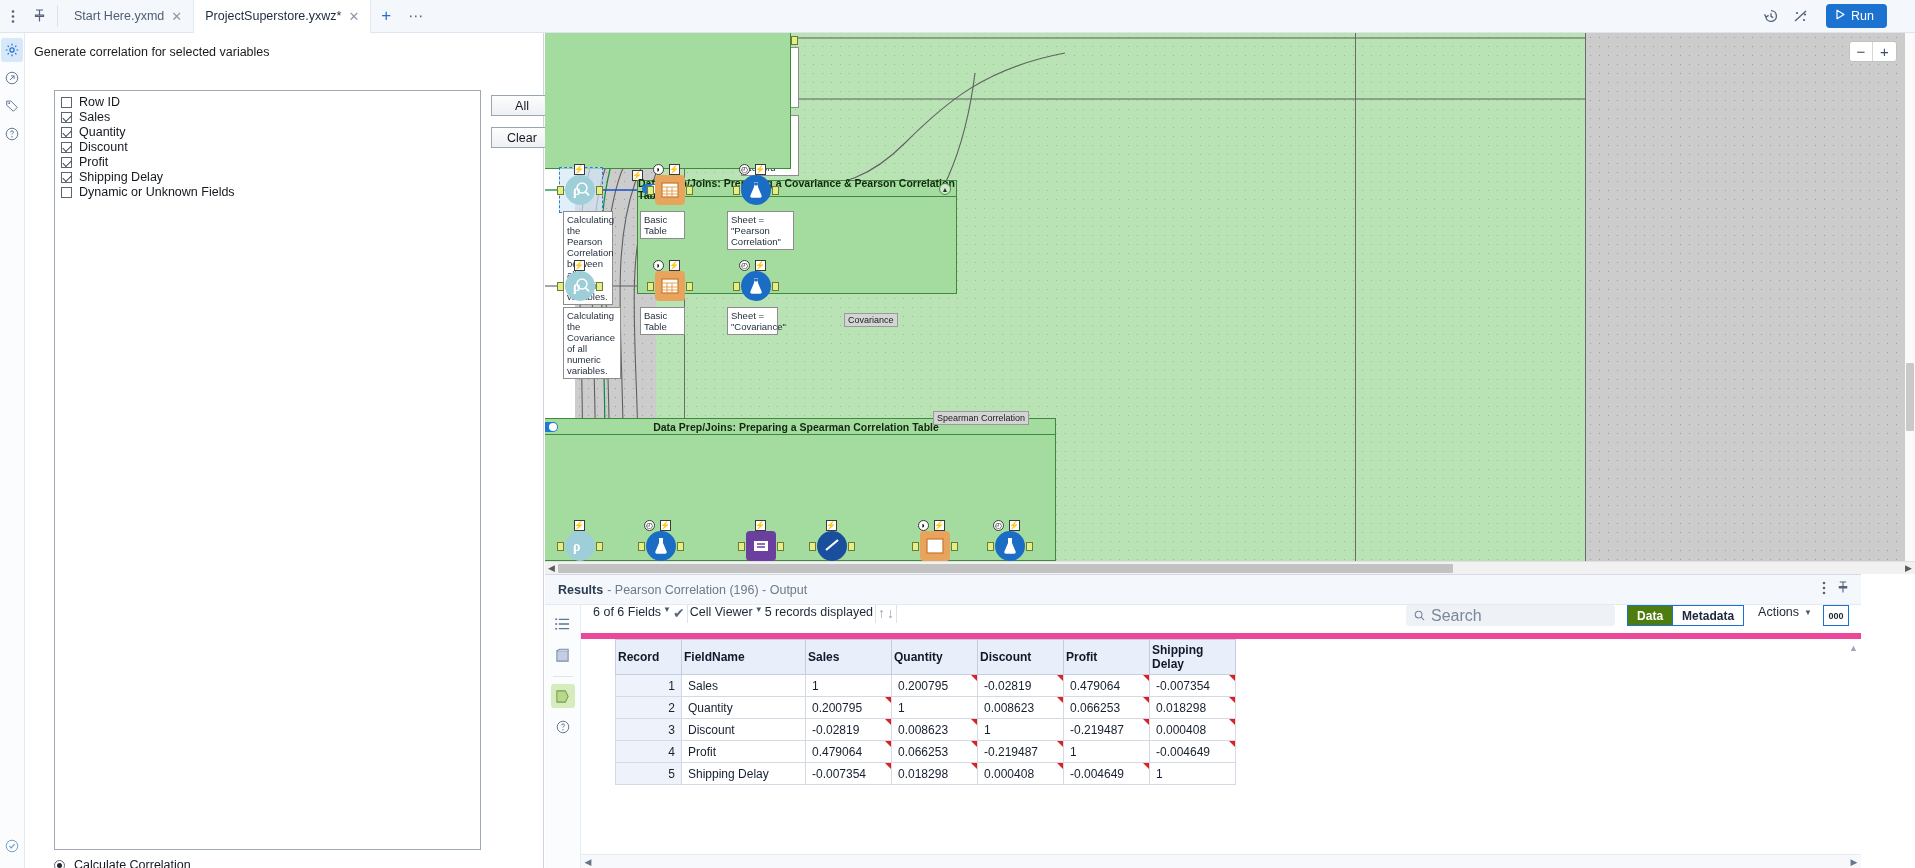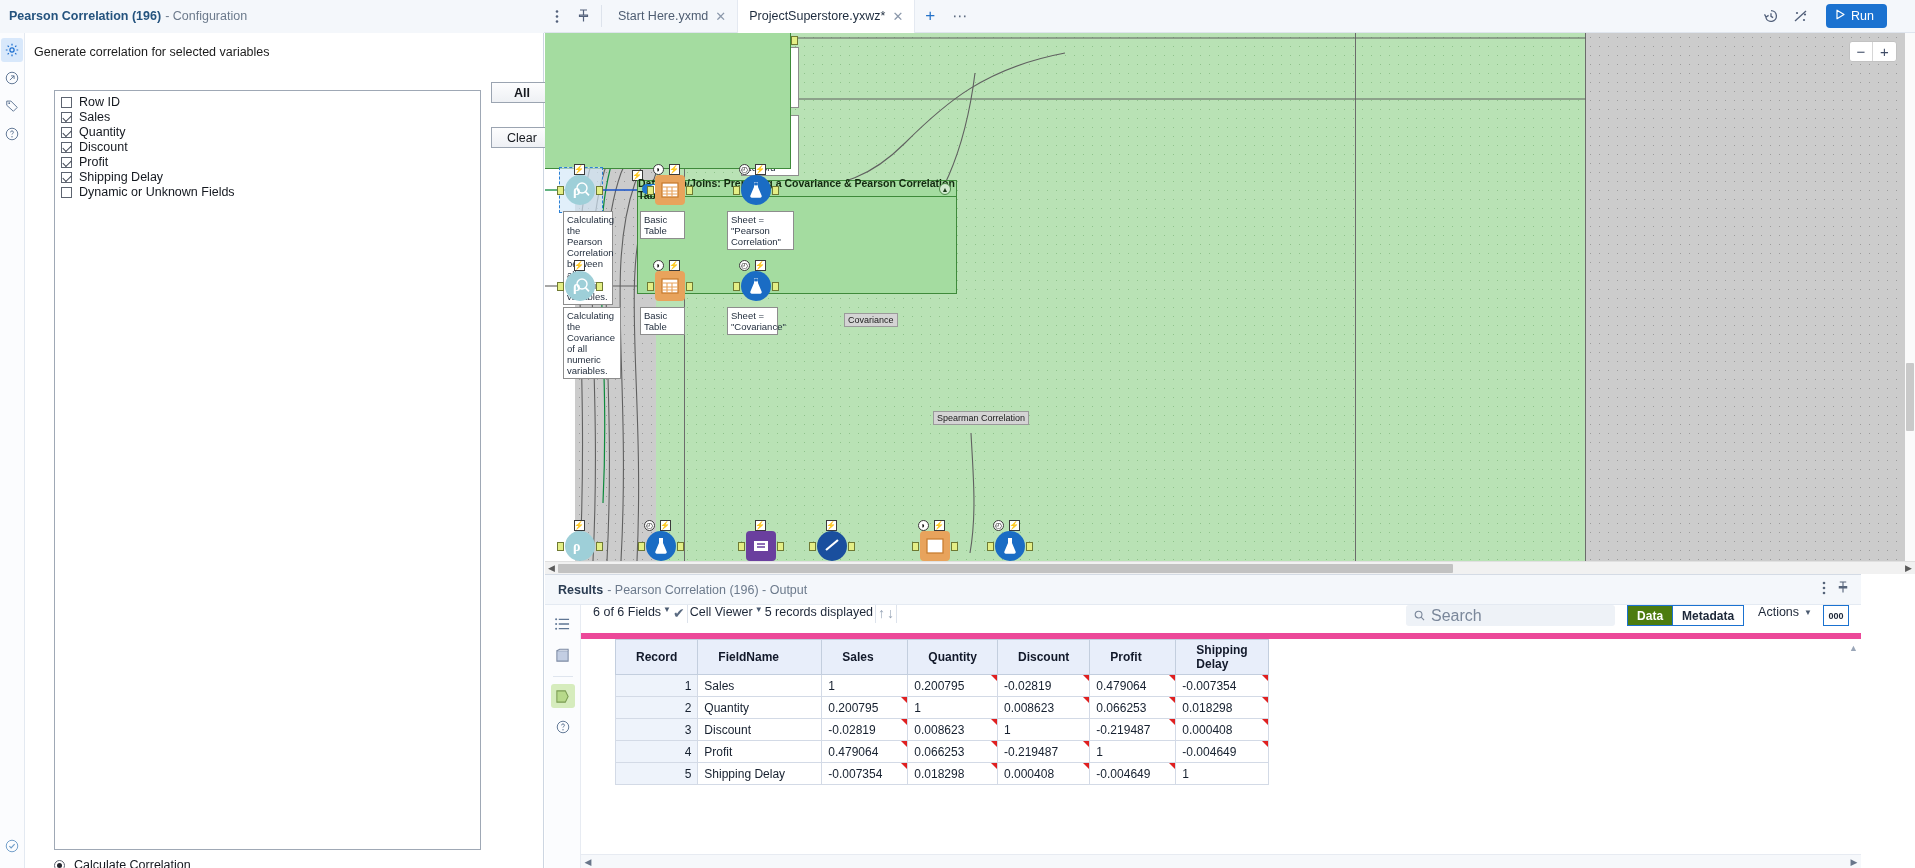--- a/index.html
+++ b/index.html
@@ -90,21 +90,21 @@
     border-bottom: 1.6px solid #3b4250; transform: rotate(-45deg);
   }
   .var-lbl { font-size: 12.5px; color: #14181f; line-height: 13px; }
 
   .side-btn {
     position: absolute; left: 466px; width: 62px; height: 21px;
     border: 1px solid #9ba4b1; background: linear-gradient(#fdfdfe,#eef0f4);
     display: flex; align-items: center; justify-content: center;
     font-size: 12.5px; color: #16191f;
   }
-  #btn-all { top: 49px; font-weight: bold; }
+  #btn-all { top: 62px; }
   #btn-clear { top: 94px; }
 
   .radio-row {
     position: absolute; left: 29px; display: flex; align-items: center; gap: 9px;
   }
   #radio-corr { top: 825px; }
   .radio {
     width: 11px; height: 11px; border: 1px solid #5d6470; border-radius: 50%;
     background: #fff; position: relative; flex: none;
   }
@@ -290,21 +290,21 @@
   .res-rail-div { width: 20px; height: 1px; background: #dfe5ee; margin: 2px 0 7px; }
 
   
   #tbl-wrap {
     position: absolute; left: 36px; top: 64px; right: 0; bottom: 16px;
     overflow: hidden;
   }
   table.grid { border-collapse: collapse; font-size: 12px; margin-left: 34px; }
   table.grid th {
     background: #e8eefa; border: 1px solid #c3cede; font-weight: bold;
-    text-align: left; padding: 3px 20px; height: 20px; color: #12192a;
+    text-align: left; padding: 3px 2px; height: 20px; color: #12192a;
   }
   table.grid td {
     border: 1px solid #d3dae6; padding: 2px 6px; height: 22px;
     color: #16202f; background: #fff; position: relative;
   }
   table.grid td.rec {
     background: #eef3fb; text-align: right; width: 66px;
   }
   table.grid td.flagged::after {
     content: ""; position: absolute; right: 0; top: 0;
@@ -321,24 +321,20 @@
   }
   #res-hscroll .arr { width: 14px; text-align: center; font-size: 9px; color: #69768a; }
   #res-vtop { position: absolute; right: 3px; top: 68px; font-size: 9px; color: #9aa6b8; }
 </style>
 </head>
 <body>
 
 <div id="app">
 
   <div id="topbar">
-    <div id="cfg-title">
-      <span class="t-main">Pearson Correlation (196)</span>
-      <span class="t-sub">- Configuration</span>
-    </div>
 
     <div class="tb-icon-btn">
       <svg width="4" height="15" viewBox="0 0 4 15">
           <circle cx="2" cy="2.5" r="1.3" fill="#52607a"></circle>
           <circle cx="2" cy="7.5" r="1.3" fill="#52607a"></circle>
           <circle cx="2" cy="12.5" r="1.3" fill="#52607a"></circle>
         </svg>
     </div>
     <div class="tb-icon-btn">
       <svg width="13" height="14" viewBox="0 0 13 14">
@@ -638,20 +634,26 @@
       <div class="badge b1" style="left:-2px; border-radius:50%;">◴</div>
       <div class="badge b2" style="left:14px">⚡</div>
     </div>
 
     <div class="anno" style="left:18px; top:274px; width:58px;">Calculating the Covariance of all numeric variables.</div>
     <div class="anno" style="left:95px; top:274px; width:45px;">Basic Table</div>
     <div class="anno" style="left:182px; top:274px; width:51px;">Sheet = "Covariance"</div>
 
     <div class="wirelabel" style="left:299px; top:280px;">Covariance</div>
 
+    <div class="container-box" style="left:-9px; top:385px; width:520px; height:143px;">
+      <div class="container-title">
+        <span class="cont-toggle"></span>
+        <span>Data Prep/Joins: Preparing a Spearman Correlation Table</span>
+      </div>
+    </div>
 
     <div class="wirelabel" style="left:388px; top:378px;">Spearman Correlation</div>
 
     <div class="node" style="left:20px; top:498px;">
       <div class="glyph" style="background:#9ecfd8;">
         <svg width="22" height="22" viewBox="0 0 22 22">
             <text x="4" y="16" font-size="14" font-family="serif" fill="#fff">ρ</text>
           </svg>
       </div>
       <div class="port-l"></div>

